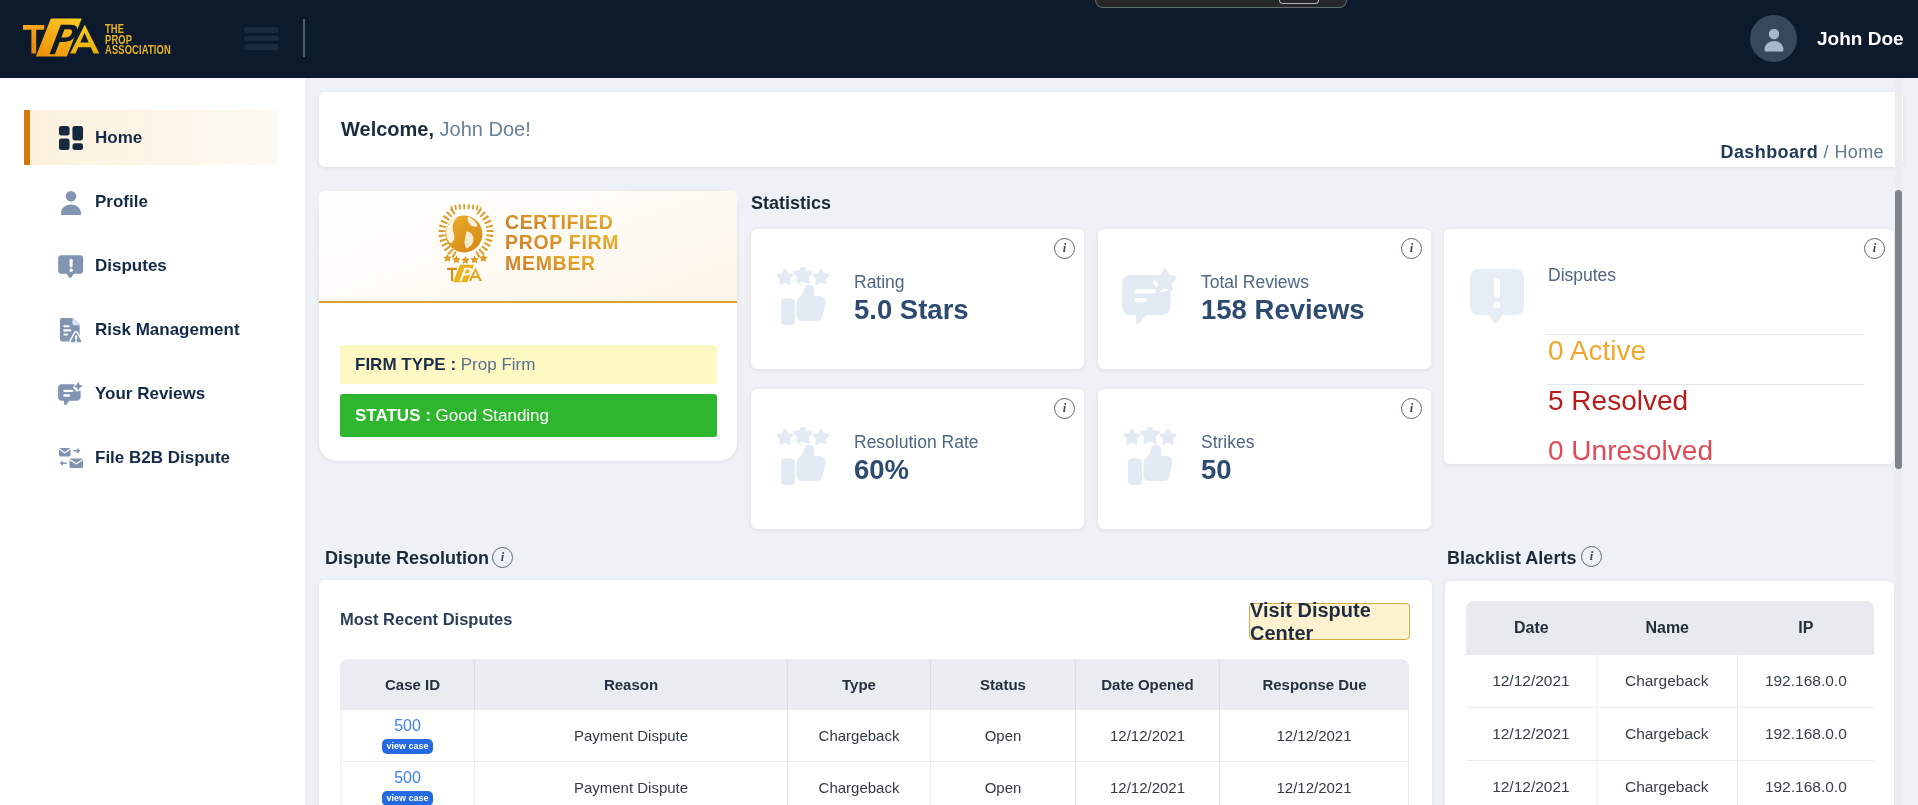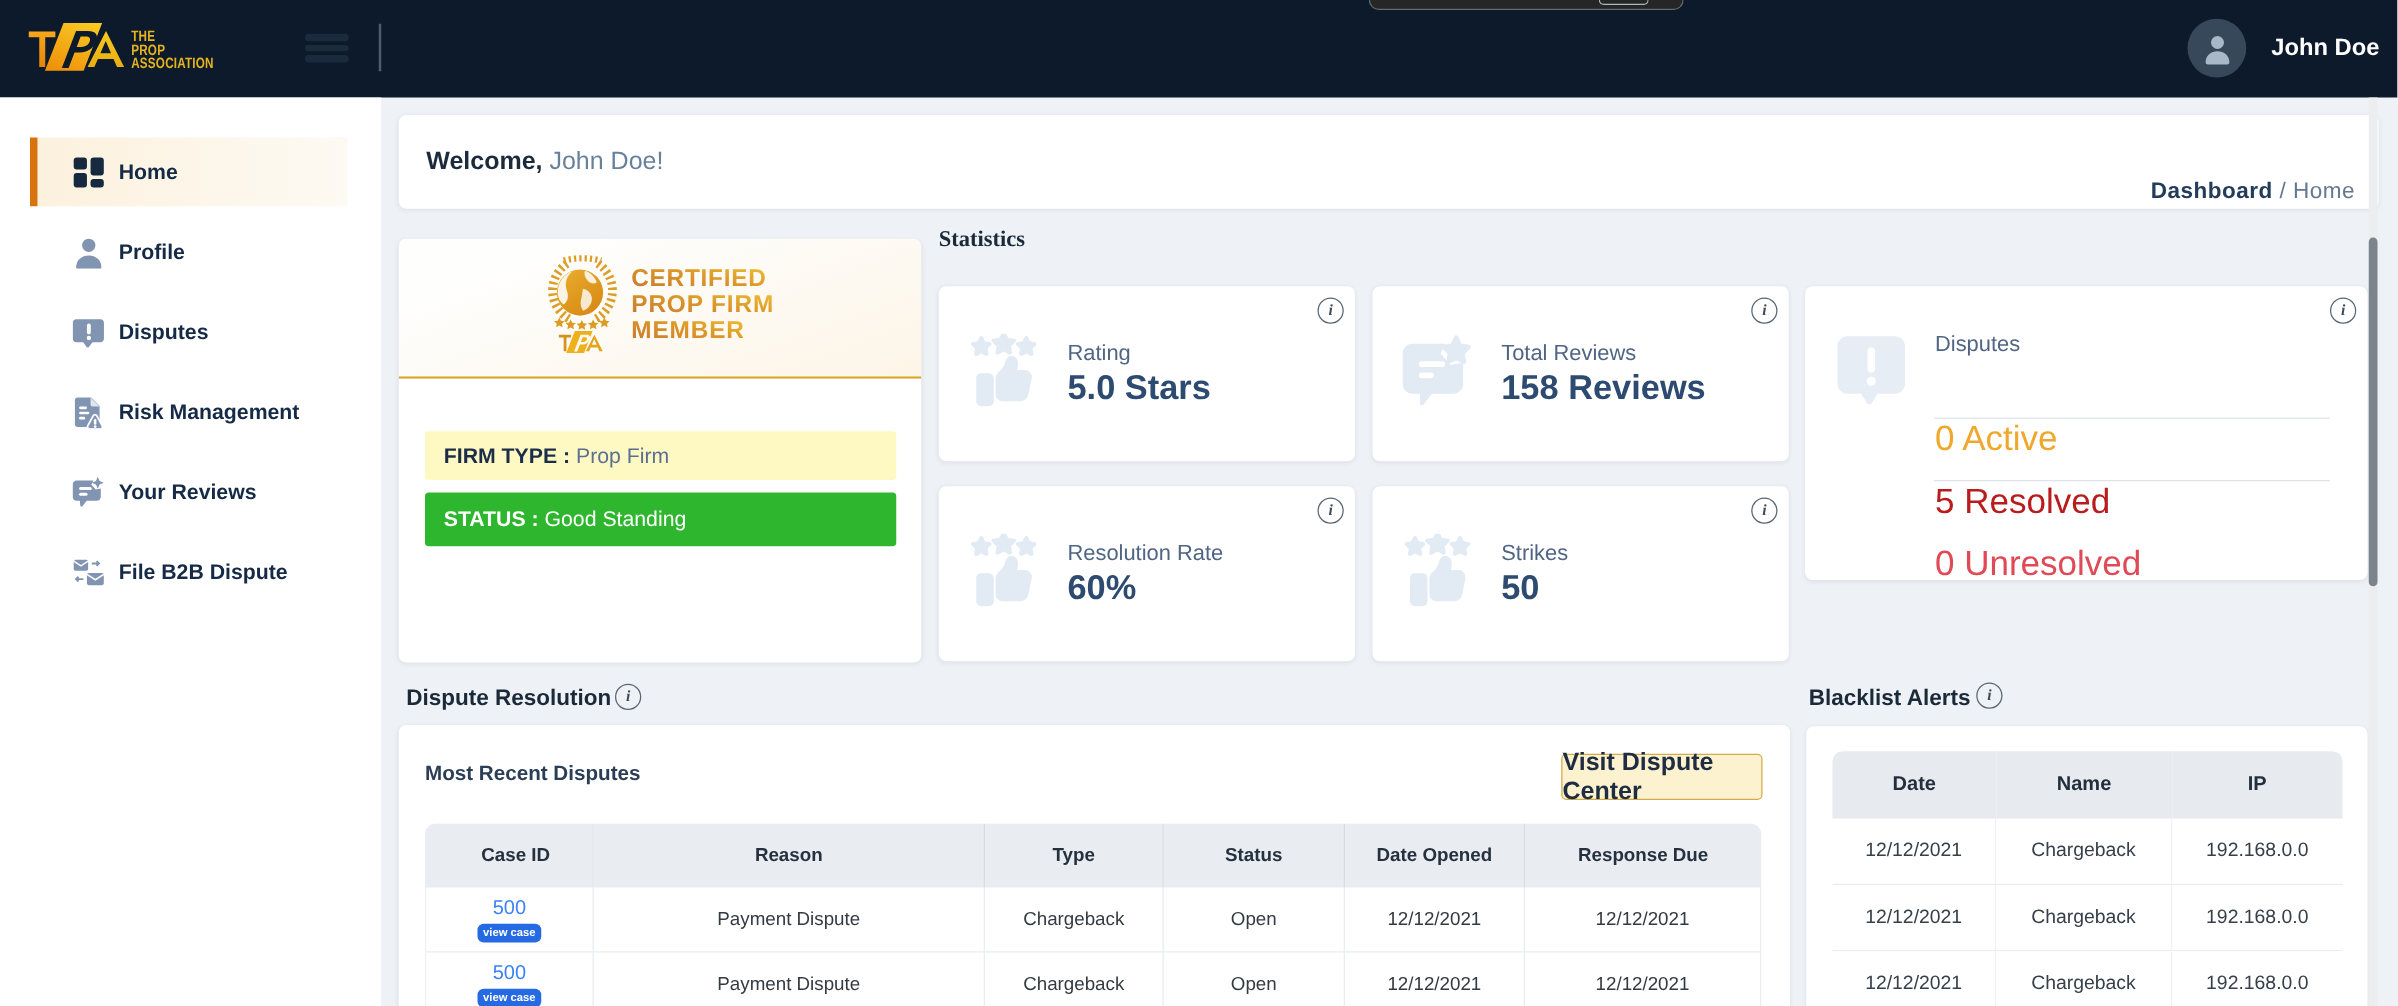--- a/index.html
+++ b/index.html
@@ -25,21 +25,21 @@
 .sitem.active .ic { margin-left:28px; }
 
 #welcome { left:319px; top:92px; width:1584px; height:75px; }
 .wtxt { position:absolute; left:22px; top:26px; font-size:20px; }
 .wtxt b { color:#1c2b3c; font-weight:bold; }
 .wtxt span { color:#67809c; }
 #crumb { position:absolute; right:19px; top:26px; font-size:18px; letter-spacing:0.4px;margin-top:24px; }
 #crumb .d { color:#233c5c; font-weight:bold; }
 #crumb .g { color:#64788f; }
 
-#certcard { left:319px; top:191px; width:418px; height:339px; }
+#certcard { left:319px; top:191px; width:418px; height:270px;border-radius:18px; }
 #certtop { position:absolute; left:0; top:0; width:418px; height:112px; background:linear-gradient(160deg,#fefefd 20%,#fdf5e7); border-bottom:2px solid #d7a826; border-radius:6px 6px 0 0; }
 .ibar { position:absolute; left:21px; width:377px; height:39px; border-radius:3px; font-size:17px; display:flex; align-items:center; padding-left:15px; white-space:pre; }
 #firmbar { top:154px; background:#fef9c3; color:#5b7090; }
 #firmbar b { color:#1b2d49; }
 #statusbar { top:203px; height:43px; background:#2eb62e; color:#fff; }
 #statusbar b { color:#fff; }
 
 h2.sect { position:absolute; font-size:18px; color:#1b2a39; font-weight:bold; }
 .statcard { width:333px; height:140px; }
 .statcard .slabel { position:absolute; left:103px; top:43px; font-size:17.5px; color:#4f6583; }
@@ -251,21 +251,21 @@
       <text x="186" y="37.6" font-size="19.5" letter-spacing="0.6">CERTIFIED</text>
       <text x="186" y="58.4" font-size="19.5" letter-spacing="0.7">PROP FIRM</text>
       <text x="186" y="79.2" font-size="19.5" letter-spacing="0.7">MEMBER</text>
     </g>
   </svg>
   </div>
   <div class="ibar" id="firmbar"><b>FIRM TYPE : </b>Prop Firm</div>
   <div class="ibar" id="statusbar"><b>STATUS : </b>Good Standing</div>
 </div>
 
-<h2 class="sect" style="left:751px; top:181px;font-family:Liberation Serif, serif;">Statistics</h2>
+<h2 class="sect" style="left:751px; top:193px;">Statistics</h2>
 <svg width="0" height="0" style="position:absolute">
   <defs>
     <g id="ratestars" fill="#e2eaf4" stroke="#e2eaf4" stroke-width="3" stroke-linejoin="round">
       <path d="M10 3.2 L12.1 7.5 16.8 8.2 13.4 11.5 14.2 16.2 10 14 5.8 16.2 6.6 11.5 3.2 8.2 7.9 7.5 Z"></path>
       <path d="M28 0 L30.6 5.2 36.3 6 32.2 10 33.1 15.7 28 13 22.9 15.7 23.8 10 19.7 6 25.4 5.2 Z" transform="translate(0,-0.5)"></path>
       <path d="M46 3.2 L48.1 7.5 52.8 8.2 49.4 11.5 50.2 16.2 46 14 41.8 16.2 42.6 11.5 39.2 8.2 43.9 7.5 Z"></path>
       <rect x="7.5" y="33" width="11" height="23.5" rx="2.5"></rect>
       <path d="M23 35.5 c0-2.5 1.8-3.6 3.6-5.2 2.3-2 3.6-5.3 4.3-8.3 .5-2.2 2.3-3.2 4-2.7 2 .6 3 2.4 3 4.6 0 2.2-.5 4.5-1.2 6.6 h7.8 c2.9 0 4.9 2.2 4.4 5 l-2.6 12.9 c-.6 2.9-2.3 4.1-5.3 4.1 h-13.5 c-2.8 0-4.5-1.6-4.5-4.3 z"></path>
     </g>
   </defs>

